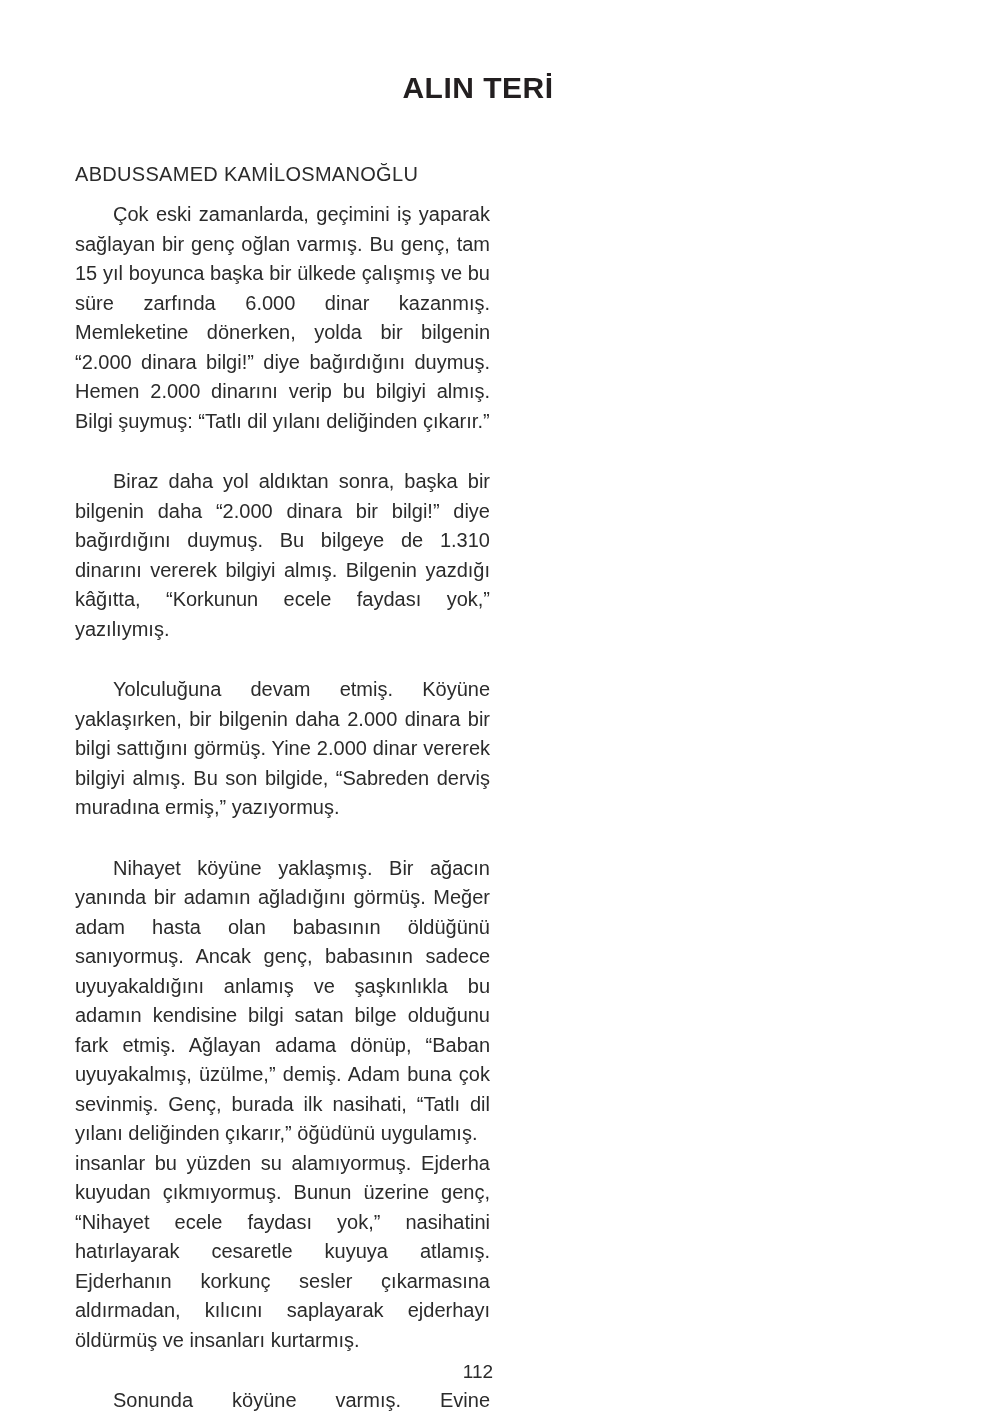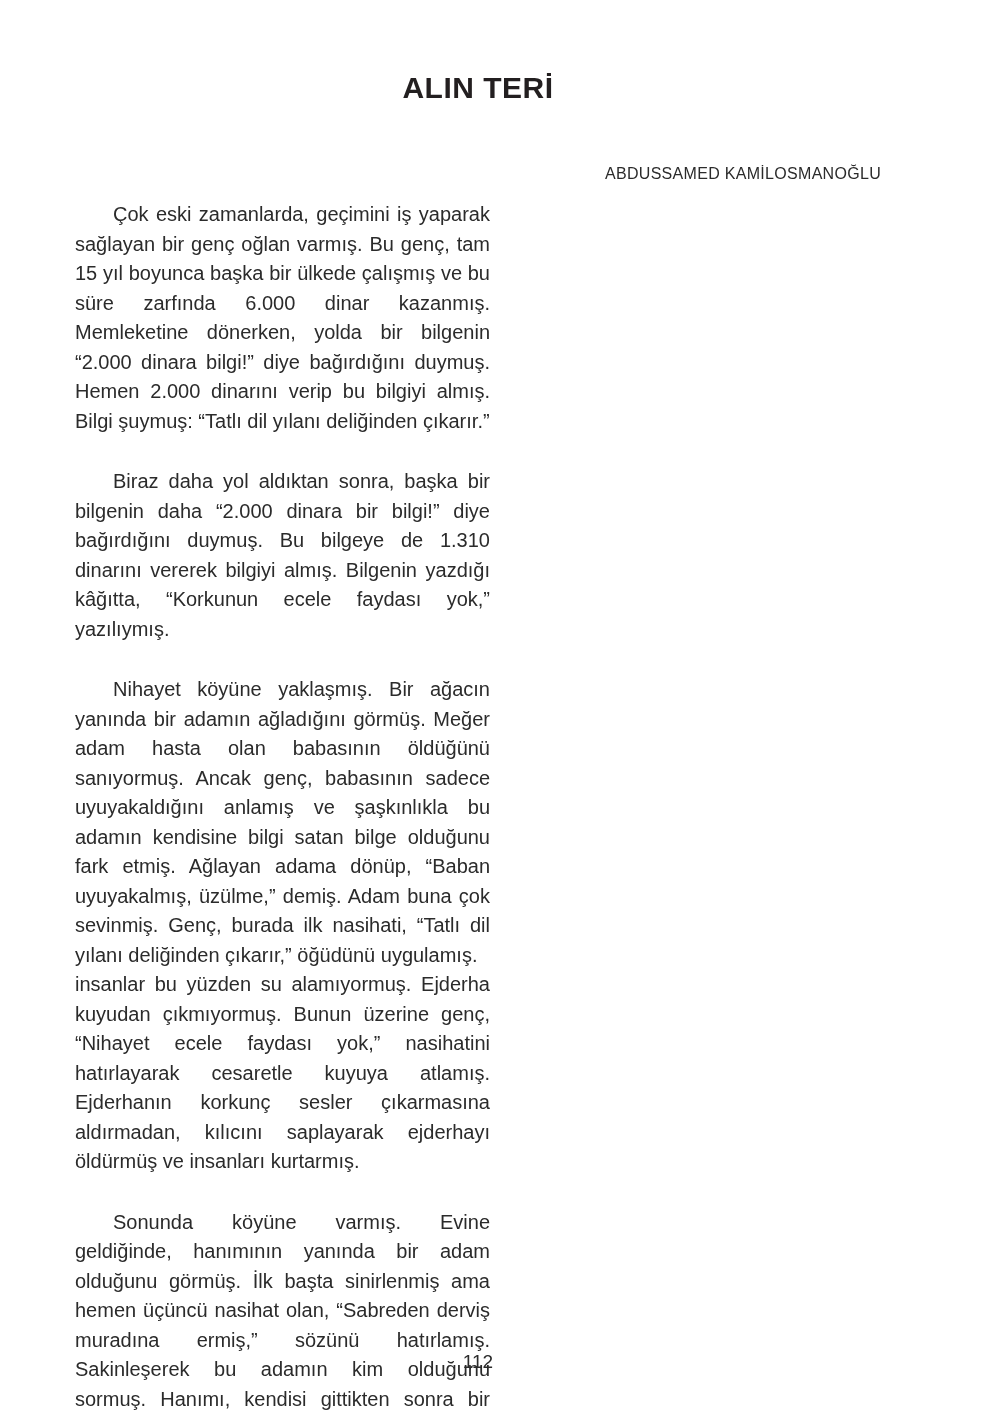--- a/index.html
+++ b/index.html
@@ -20,26 +20,25 @@
   .title {
     margin: 70px 0 0 0;
     text-align: center;
     font-size: 30px;
     line-height: 36px;
     font-weight: bold;
     letter-spacing: 0.5px;
     color: #231f20;
   }
   .author {
-    margin: 56px 75px 14px 111px;
-    font-size: 16px;
+    margin: 56px 75px 14px 75px;
+    font-size: 20px;
     line-height: 24px;
     letter-spacing: 0.3px;
     color: #2b2b2b;
-    text-align: right;
   }
   .columns {
     display: flex;
     margin: 0 74px 0 75px;
     flex-direction: column;
   }
   .col {
     width: 415px;
     flex: 0 0 415px;
   }
@@ -51,21 +50,21 @@
     color: #2b2b2b;
   }
   .para.indent {
     text-indent: 38px;
   }
   .para:last-child {
     margin-bottom: 0;
   }
   .footer {
     position: absolute;
-    bottom: 44px;
+    bottom: 34px;
     left: 0;
     width: 100%;
     text-align: center;
     font-size: 19px;
     color: #2b2b2b;
   }
 </style>
 </head>
 <body>
 
@@ -73,20 +72,21 @@
 
   <h1 class="title">ALIN TERİ</h1>
 
   <div class="author">ABDUSSAMED KAMİLOSMANOĞLU</div>
 
   <div class="columns">
 
     <div class="col">
       <p class="para indent">Çok eski zamanlarda, geçimini iş yaparak sağlayan bir genç oğlan varmış. Bu genç, tam 15 yıl boyunca başka bir ülkede çalışmış ve bu süre zarfında 6.000 dinar kazanmış. Memleketine dönerken, yolda bir bilgenin “2.000 dinara bilgi!” diye bağırdığını duymuş. Hemen 2.000 dinarını verip bu bilgiyi almış. Bilgi şuymuş: “Tatlı dil yılanı deliğinden çıkarır.”</p>
       <p class="para indent">Biraz daha yol aldıktan sonra, başka bir bilgenin daha “2.000 dinara bir bilgi!” diye bağırdığını duymuş. Bu bilgeye de 1.310 dinarını vererek bilgiyi almış. Bilgenin yazdığı kâğıtta, “Korkunun ecele faydası yok,” yazılıymış.</p>
+      <p class="para indent">Yolculuğuna devam etmiş. Köyüne yaklaşırken, bir bilgenin daha 2.000 dinara bir bilgi sattığını görmüş. Yine 2.000 dinar vererek bilgiyi almış. Bu son bilgide, “Sabreden derviş muradına ermiş,” yazıyormuş.</p>
       <p class="para indent">Nihayet köyüne yaklaşmış. Bir ağacın yanında bir adamın ağladığını görmüş. Meğer adam hasta olan babasının öldüğünü sanıyormuş. Ancak genç, babasının sadece uyuyakaldığını anlamış ve şaşkınlıkla bu adamın kendisine bilgi satan bilge olduğunu fark etmiş. Ağlayan adama dönüp, “Baban uyuyakalmış, üzülme,” demiş. Adam buna çok sevinmiş. Genç, burada ilk nasihati, “Tatlı dil yılanı deliğinden çıkarır,” öğüdünü uygulamış.</p>
     </div>
 
     <div class="col">
       <p class="para">insanlar bu yüzden su alamıyormuş. Ejderha kuyudan çıkmıyormuş. Bunun üzerine genç, “Nihayet ecele faydası yok,” nasihatini hatırlayarak cesaretle kuyuya atlamış. Ejderhanın korkunç sesler çıkarmasına aldırmadan, kılıcını saplayarak ejderhayı öldürmüş ve insanları kurtarmış.</p>
       <p class="para indent">Sonunda köyüne varmış. Evine geldiğinde, hanımının yanında bir adam olduğunu görmüş. İlk başta sinirlenmiş ama hemen üçüncü nasihat olan, “Sabreden derviş muradına ermiş,” sözünü hatırlamış. Sakinleşerek bu adamın kim olduğunu sormuş. Hanımı, kendisi gittikten sonra bir çocukları olduğunu ve bu çocuğun 15 yılda kocaman bir adam olduğunu söylemiş.</p>
     </div>
 
   </div>
 

